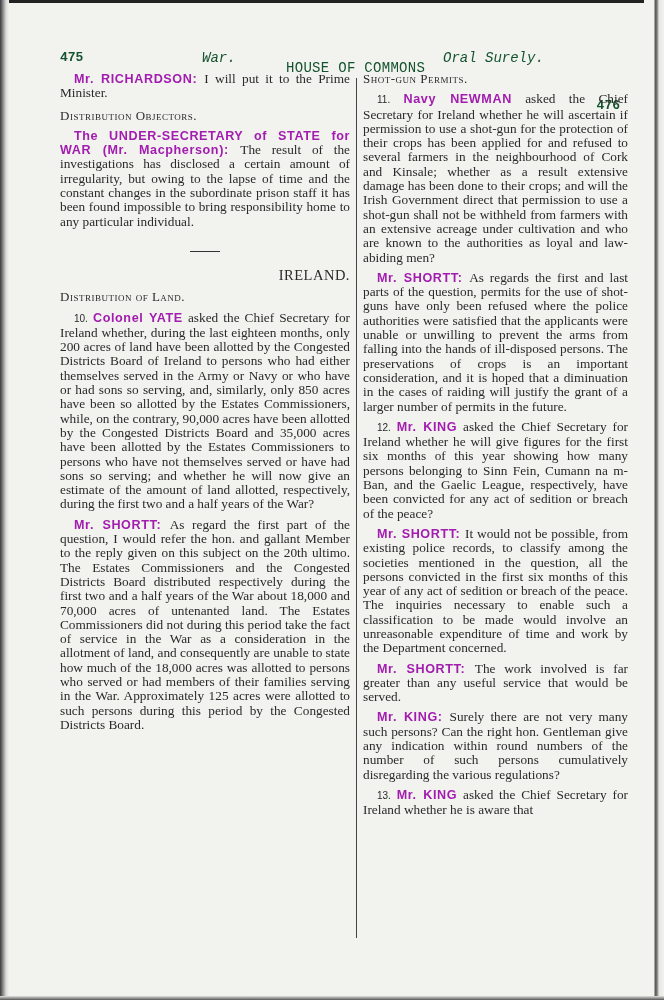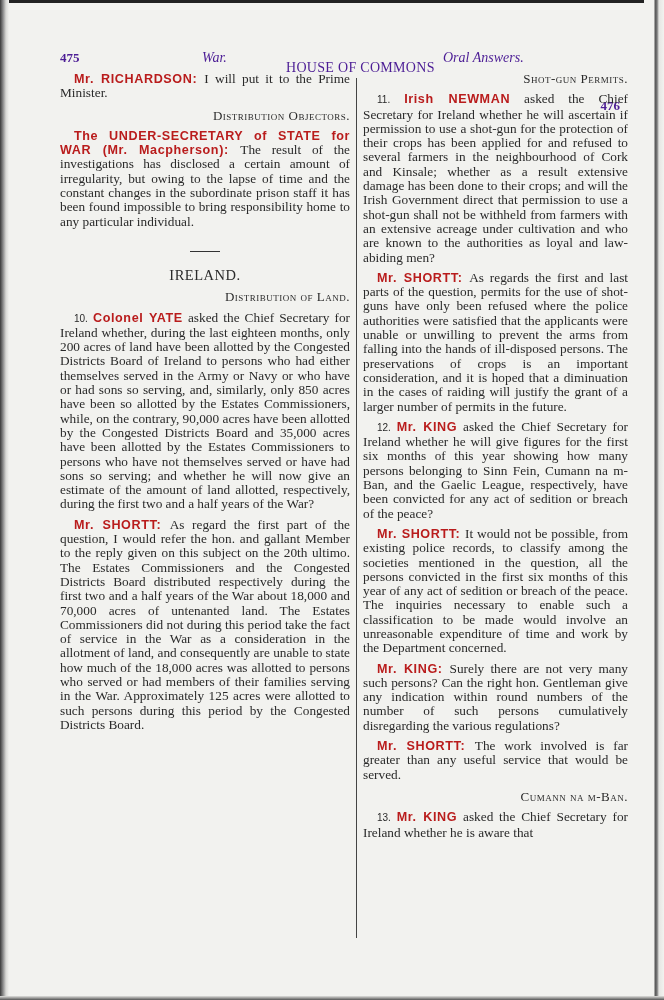--- a/index.html
+++ b/index.html
@@ -24,21 +24,21 @@
   }
   .scan-bottom {
     position: absolute; left: 0; bottom: 0; width: 664px; height: 4px;
     background: linear-gradient(180deg, #e0e0dd, #555);
   }
   .page {
     position: absolute; left: 60px; top: 44px; width: 570px;
   }
   .running-head {
     position: relative; height: 20px;
-    font-family: Liberation Serif, serif; font-size: 14px; color: #4c1d95;
+    font-family: Liberation Mono, monospace; font-size: 14px; color: #14532d;
   }
   .running-head .pn-left { position: absolute; left: 0; top: 6px; font-weight: bold; font-size: 13px; }
   .running-head .sect-left { position: absolute; left: 142px; top: 6px; font-style: italic; }
   .running-head .title { position: absolute; left: 226px; top: 16px; letter-spacing: 0.3px; }
   .running-head .sect-right { position: absolute; left: 383px; top: 6px; font-style: italic; }
   .running-head .pn-right { position: absolute; right: 10px; top: 6px; font-weight: bold; font-size: 13px; margin-top: 48px; }
 
   .columns { position: absolute; top: 28px; left: 0; width: 570px; }
   .col {
     position: absolute; top: 0;
@@ -47,48 +47,48 @@
   }
   .col-left { left: 0; width: 290px; }
   .col-right { left: 303px; width: 265px; top: 0; }
   .divider {
     position: absolute; left: 296px; top: 6px; width: 1px; height: 860px;
     background: #444;
   }
   p { margin: 0 0 6px 0; text-indent: 14px; }
   .speaker {
     font-family: "Liberation Sans", sans-serif; font-weight: bold;
-    letter-spacing: 0.6px; font-size: 12.6px; color: #b91c1c;
+    letter-spacing: 0.6px; font-size: 12.6px; color: #a21caf;
   }
   .qnum { font-family: "Liberation Sans", sans-serif; font-size: 10px; }
   .heading {
-    text-align: right; font-variant: small-caps; font-size: 13px;
+    text-align: left; font-variant: small-caps; font-size: 13px;
     margin: 8px 0 6px 0; letter-spacing: 0.5px; text-indent: 0;
   }
   .big-heading {
-    text-align: center; font-size: 14.5px; margin: 4px 0 0 0; letter-spacing: 0.5px;
+    text-align: right; font-size: 14.5px; margin: 4px 0 0 0; letter-spacing: 0.5px;
   }
   .rule {
     width: 30px; height: 1px; background: #333; margin: 22px auto 16px auto;
   }
 </style>
 </head>
 <body>
 
 <div class="scan-top"></div>
 <div class="scan-left"></div>
 <div class="scan-right"></div>
 <div class="scan-bottom"></div>
 
 <div class="page">
   <div class="running-head">
     <span class="pn-left">475</span>
     <span class="sect-left">War.</span>
     <span class="title">HOUSE OF COMMONS</span>
-    <span class="sect-right">Oral Answers.</span>
+    <span class="sect-right">Oral Surely.</span>
     <span class="pn-right">476</span>
   </div>
 
   <div class="columns">
     <div class="divider"></div>
 
     <div class="col col-left">
       <p>
         <span class="speaker">Mr. RICHARDSON</span><span class="speaker">: </span><span>I will put it to the Prime Minister.</span>
       </p>
@@ -106,41 +106,40 @@
       </p>
       <p>
         <span class="speaker">Mr. SHORTT</span><span class="speaker">: </span><span>As regard the first part of the question, I would refer the hon. and gallant Member to the reply given on this subject on the 20th ultimo. The Estates Commissioners and the Congested Districts Board distributed respectively during the first two and a half years of the War about 18,000 and 70,000 acres of untenanted land. The Estates Commissioners did not during this period take the fact of service in the War as a consideration in the allotment of land, and consequently are unable to state how much of the 18,000 acres was allotted to persons who served or had members of their families serving in the War. Approximately 125 acres were allotted to such persons during this period by the Congested Districts Board.</span>
       </p>
     </div>
 
     <div class="col col-right">
       <div class="heading" style="margin-top:0">Shot-gun Permits.</div>
       <p>
         <span class="qnum">11.</span>
-        <span class="speaker">Irish NEWMAN</span>
+        <span class="speaker">Navy NEWMAN</span>
         <span>asked the Chief Secretary for Ireland whether he will ascertain if permission to use a shot-gun for the protection of their crops has been applied for and refused to several farmers in the neighbourhood of Cork and Kinsale; whether as a result extensive damage has been done to their crops; and will the Irish Government direct that permission to use a shot-gun shall not be withheld from farmers with an extensive acreage under cultivation and who are known to the authorities as loyal and law-abiding men?</span>
       </p>
       <p>
         <span class="speaker">Mr. SHORTT</span><span class="speaker">: </span><span>As regards the first and last parts of the question, permits for the use of shot-guns have only been refused where the police authorities were satisfied that the applicants were unable or unwilling to prevent the arms from falling into the hands of ill-disposed persons. The preservations of crops is an important consideration, and it is hoped that a diminuation in the cases of raiding will justify the grant of a larger number of permits in the future.</span>
       </p>
       <p>
         <span class="qnum">12.</span>
         <span class="speaker">Mr. KING</span>
         <span>asked the Chief Secretary for Ireland whether he will give figures for the first six months of this year showing how many persons belonging to Sinn Fein, Cumann na m-Ban, and the Gaelic League, respectively, have been convicted for any act of sedition or breach of the peace?</span>
       </p>
       <p>
         <span class="speaker">Mr. SHORTT</span><span class="speaker">: </span><span>It would not be possible, from existing police records, to classify among the societies mentioned in the question, all the persons convicted in the first six months of this year of any act of sedition or breach of the peace. The inquiries necessary to enable such a classification to be made would involve an unreasonable expenditure of time and work by the Department concerned.</span>
       </p>
       <p>
+        <span class="speaker">Mr. SHORTT</span><span class="speaker">: </span><span>The work involved is far greater than any useful service that would be served.</span>
+      </p>
+      <p>
         <span class="speaker">Mr. KING</span><span class="speaker">: </span><span>Surely there are not very many such persons? Can the right hon. Gentleman give any indication within round numbers of the number of such persons cumulatively disregarding the various regulations?</span>
       </p>
-      <p>
-        <span class="speaker">Mr. SHORTT</span><span class="speaker">: </span><span>The work involved is far greater than any useful service that would be served.</span>
-      </p>
-      <div class="heading">Cumann na m-Ban.</div>
       <p>
         <span class="qnum">13.</span>
         <span class="speaker">Mr. KING</span>
         <span>asked the Chief Secretary for Ireland whether he is aware that</span>
       </p>
     </div>
   </div>
 </div>
 
 </body></html>

